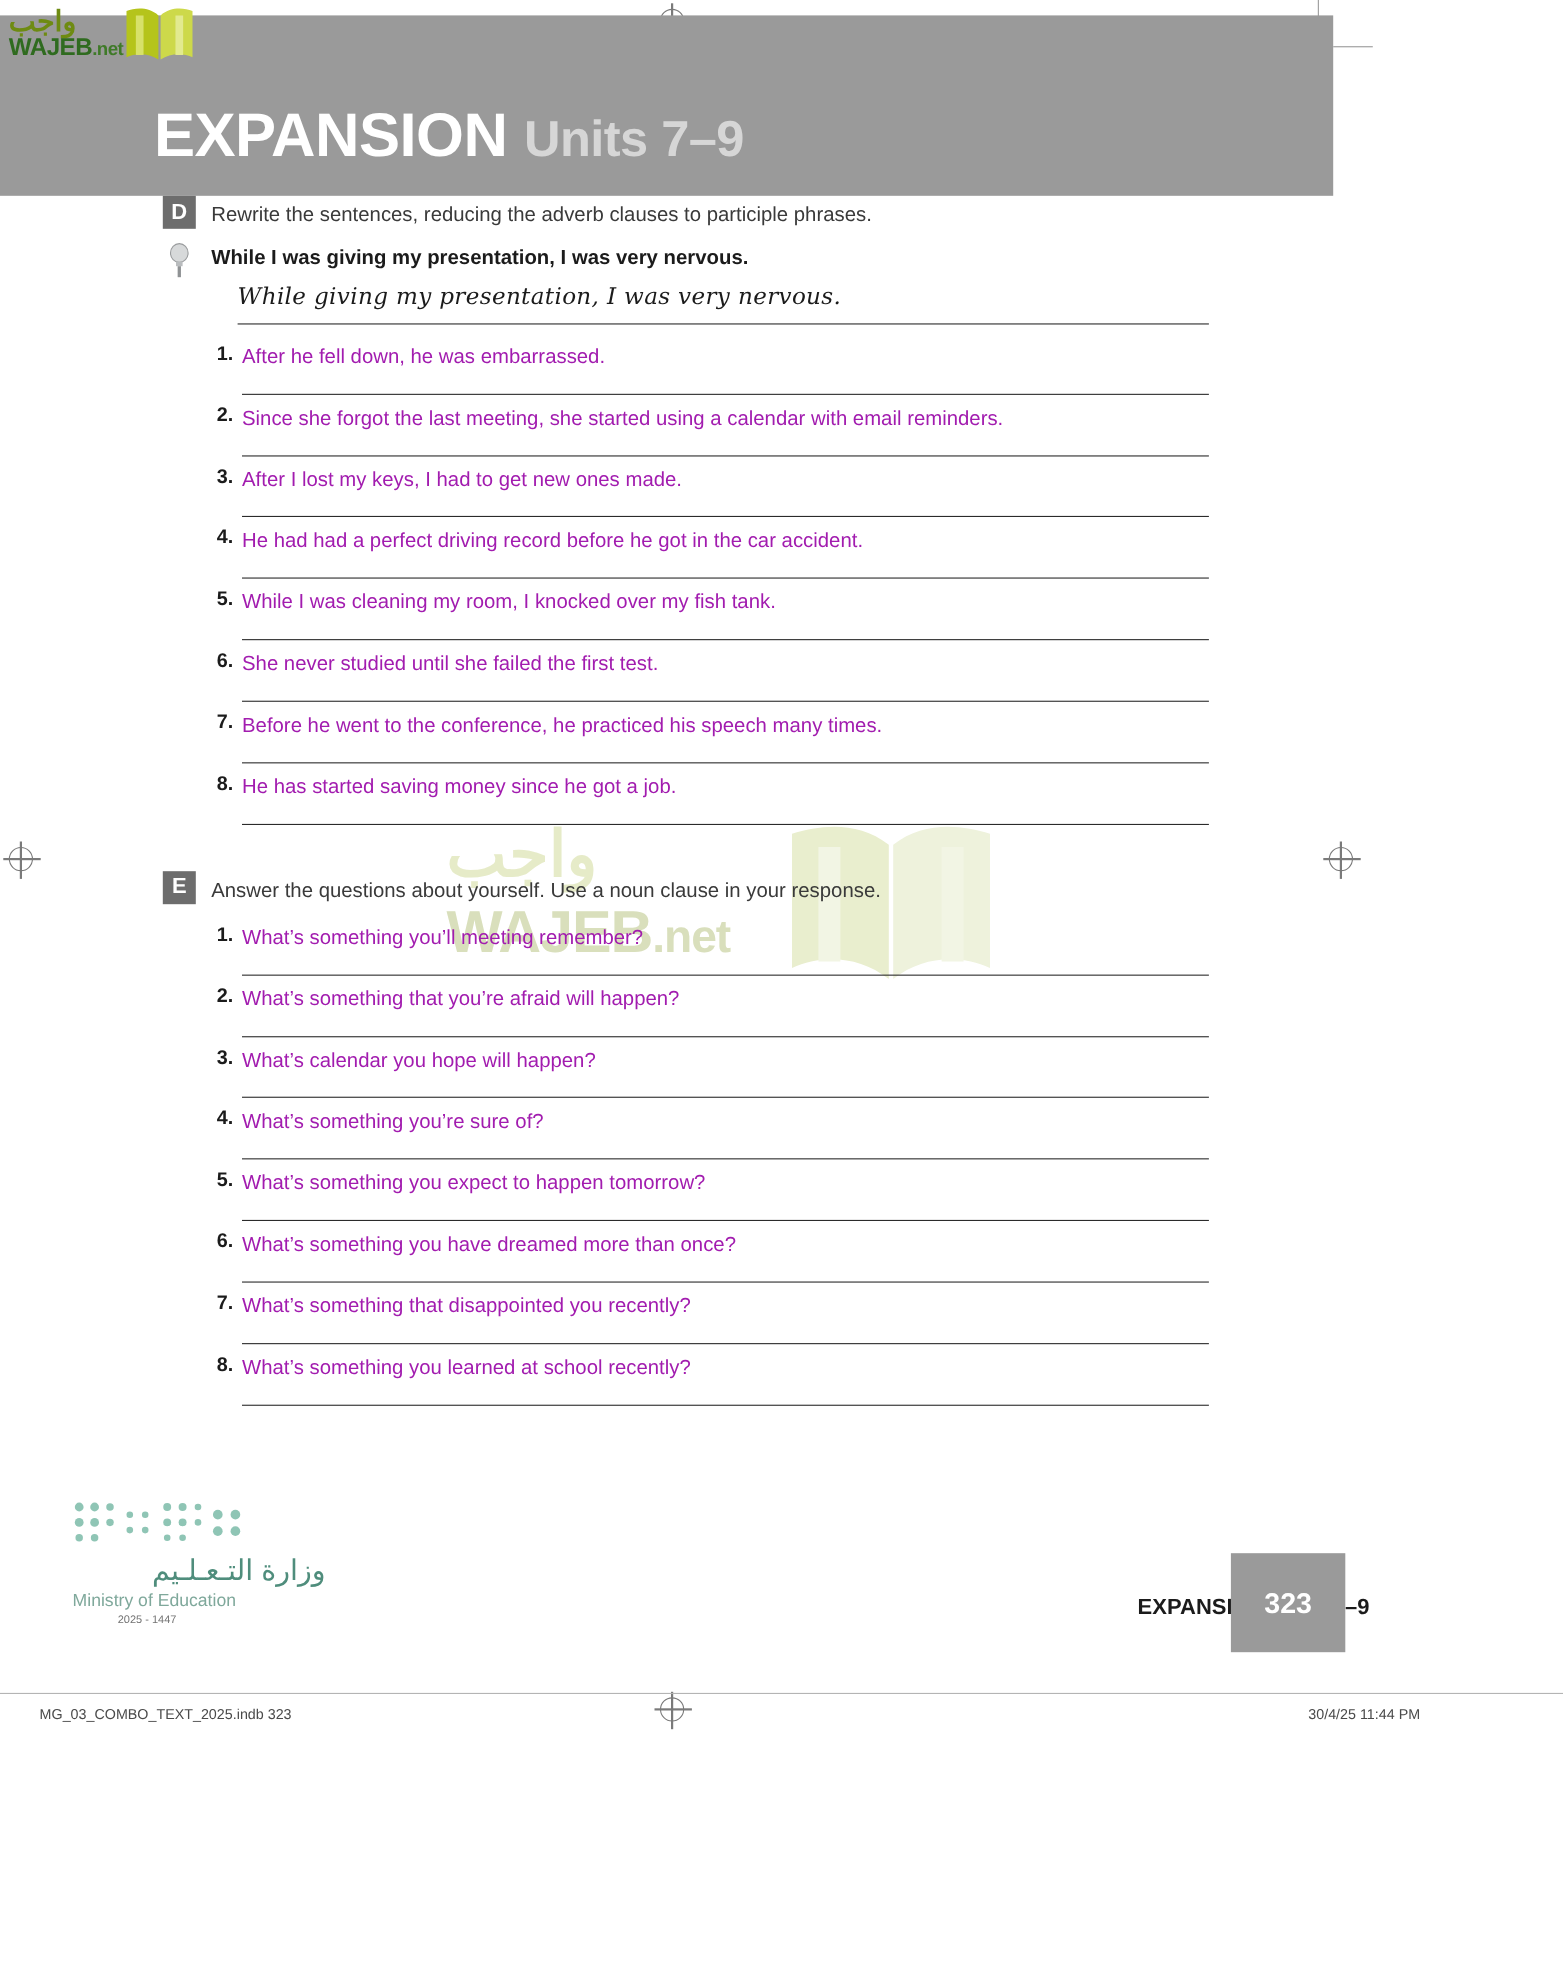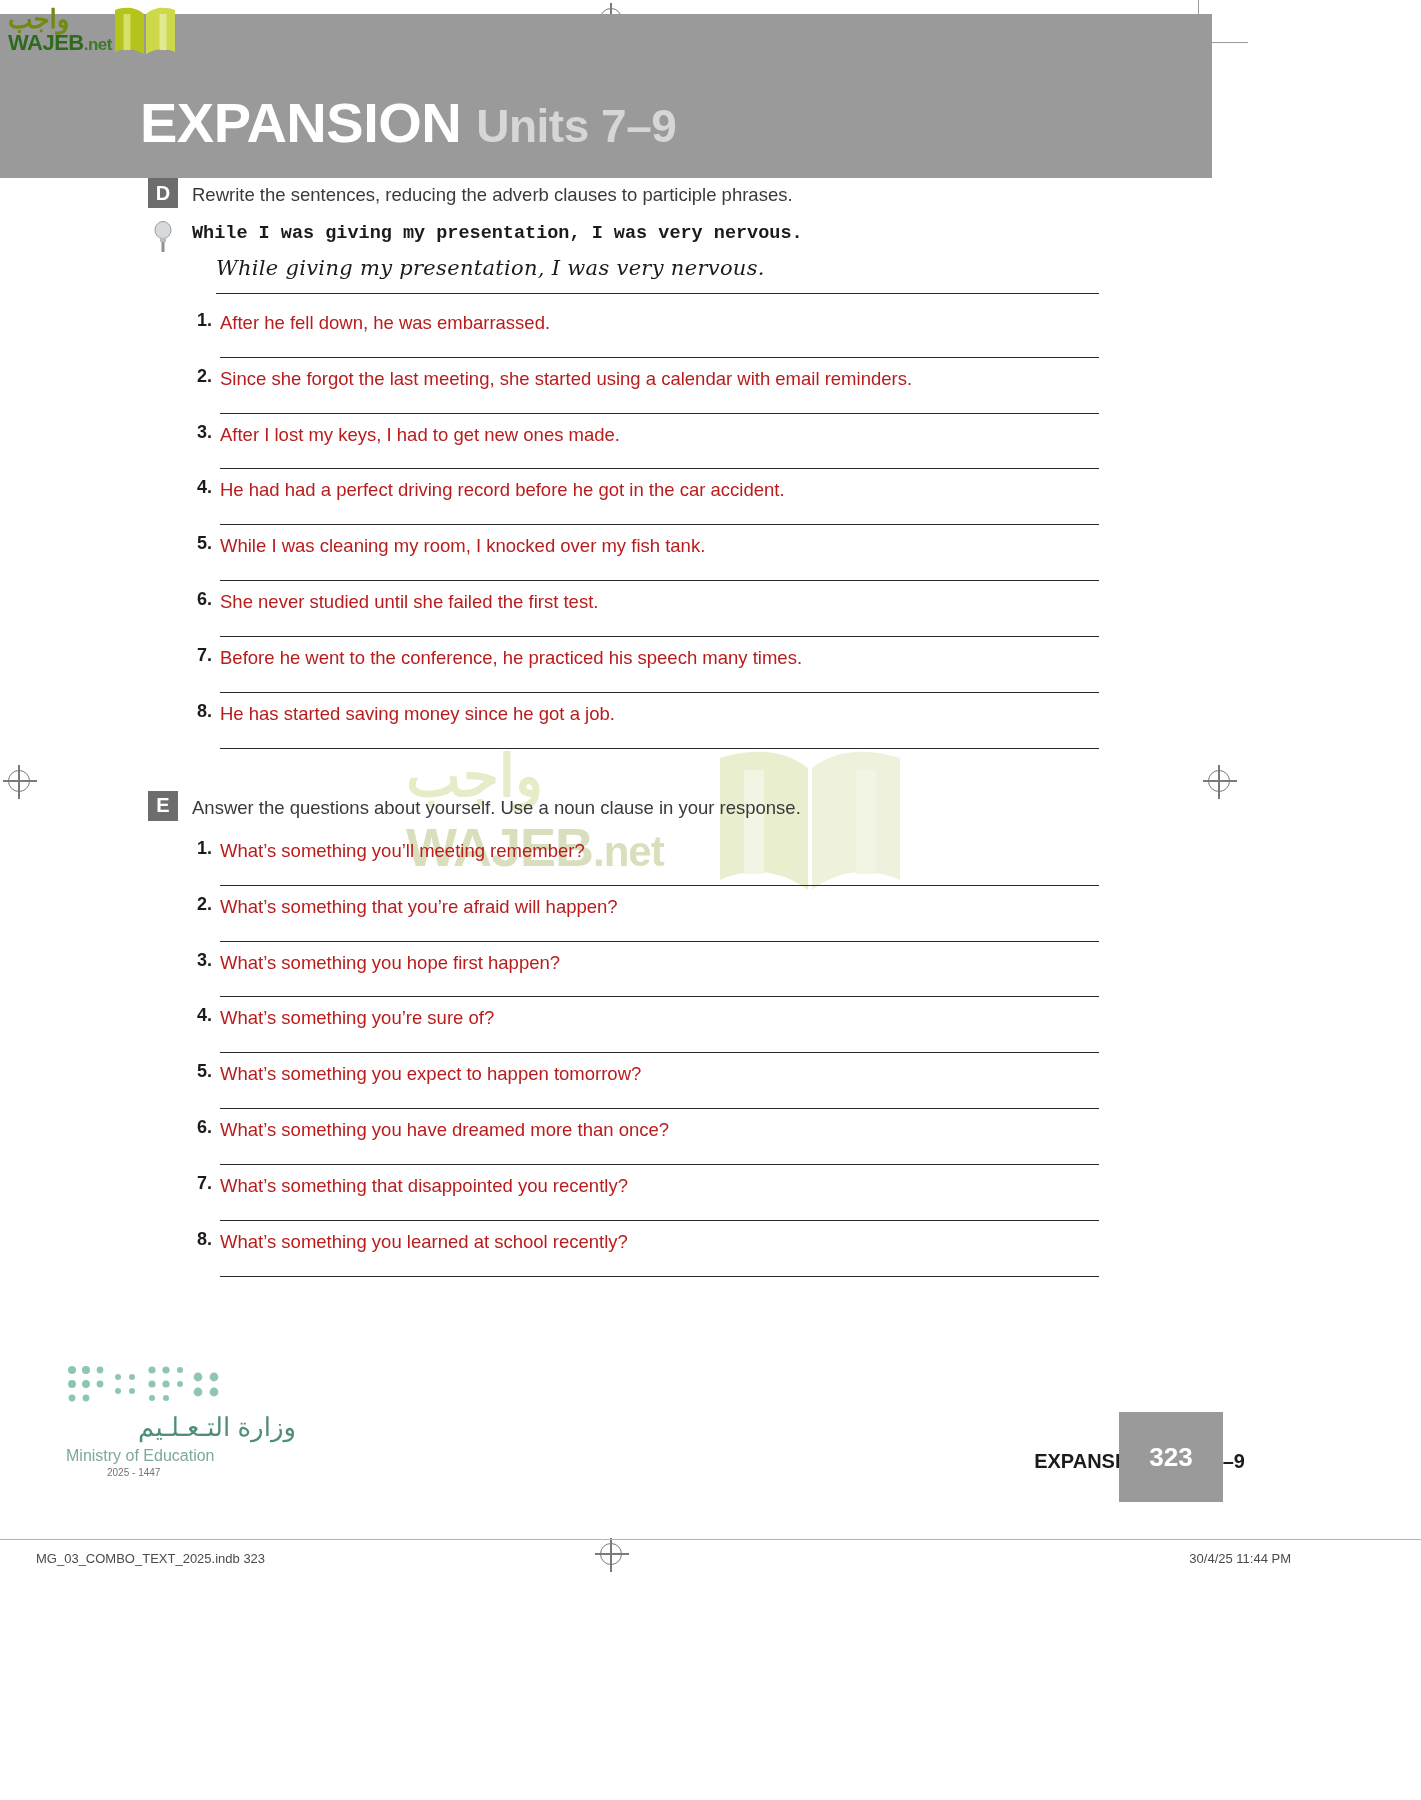--- a/index.html
+++ b/index.html
@@ -125,21 +125,20 @@
     position: absolute;
     left: 152px;
     top: -2px;
     width: 22px;
     height: 32px;
   }
   .example-sentence {
     font-size: 18.5px;
     font-weight: 700;
     color: #1b1b1b;
-    font-family: Liberation Mono, monospace;
   }
   .example-answer {
     margin-top: 12px;
     margin-left: 24px;
     margin-right: 322px;
     border-bottom: 1.6px solid #2b2b2b;
     padding-bottom: 13px;
   }
   .example-answer span {
     font-family: "DejaVu Serif", serif;
@@ -163,21 +162,21 @@
     width: 26px;
     text-align: right;
     font-size: 18px;
     font-weight: 700;
     color: #1b1b1b;
   }
   .item-text {
     display: block;
     margin-left: 34px;
     font-size: 18.5px;
-    color: #b91c1c;
+    color: #a21caf;
     line-height: 1.4;
   }
   .answer-rule {
     margin-left: 34px;
     margin-right: 322px;
     margin-top: 21px;
     border-bottom: 1.6px solid #2b2b2b;
     height: 0;
   }
 
@@ -419,21 +418,21 @@
           <span class="item-text">What’s something you’ll meeting remember?</span>
           <div class="answer-rule"></div>
         </div>
         <div class="item">
           <span class="item-num">2.</span>
           <span class="item-text">What’s something that you’re afraid will happen?</span>
           <div class="answer-rule"></div>
         </div>
         <div class="item">
           <span class="item-num">3.</span>
-          <span class="item-text">What’s something you hope first happen?</span>
+          <span class="item-text">What’s calendar you hope will happen?</span>
           <div class="answer-rule"></div>
         </div>
         <div class="item">
           <span class="item-num">4.</span>
           <span class="item-text">What’s something you’re sure of?</span>
           <div class="answer-rule"></div>
         </div>
         <div class="item">
           <span class="item-num">5.</span>
           <span class="item-text">What’s something you expect to happen tomorrow?</span>

